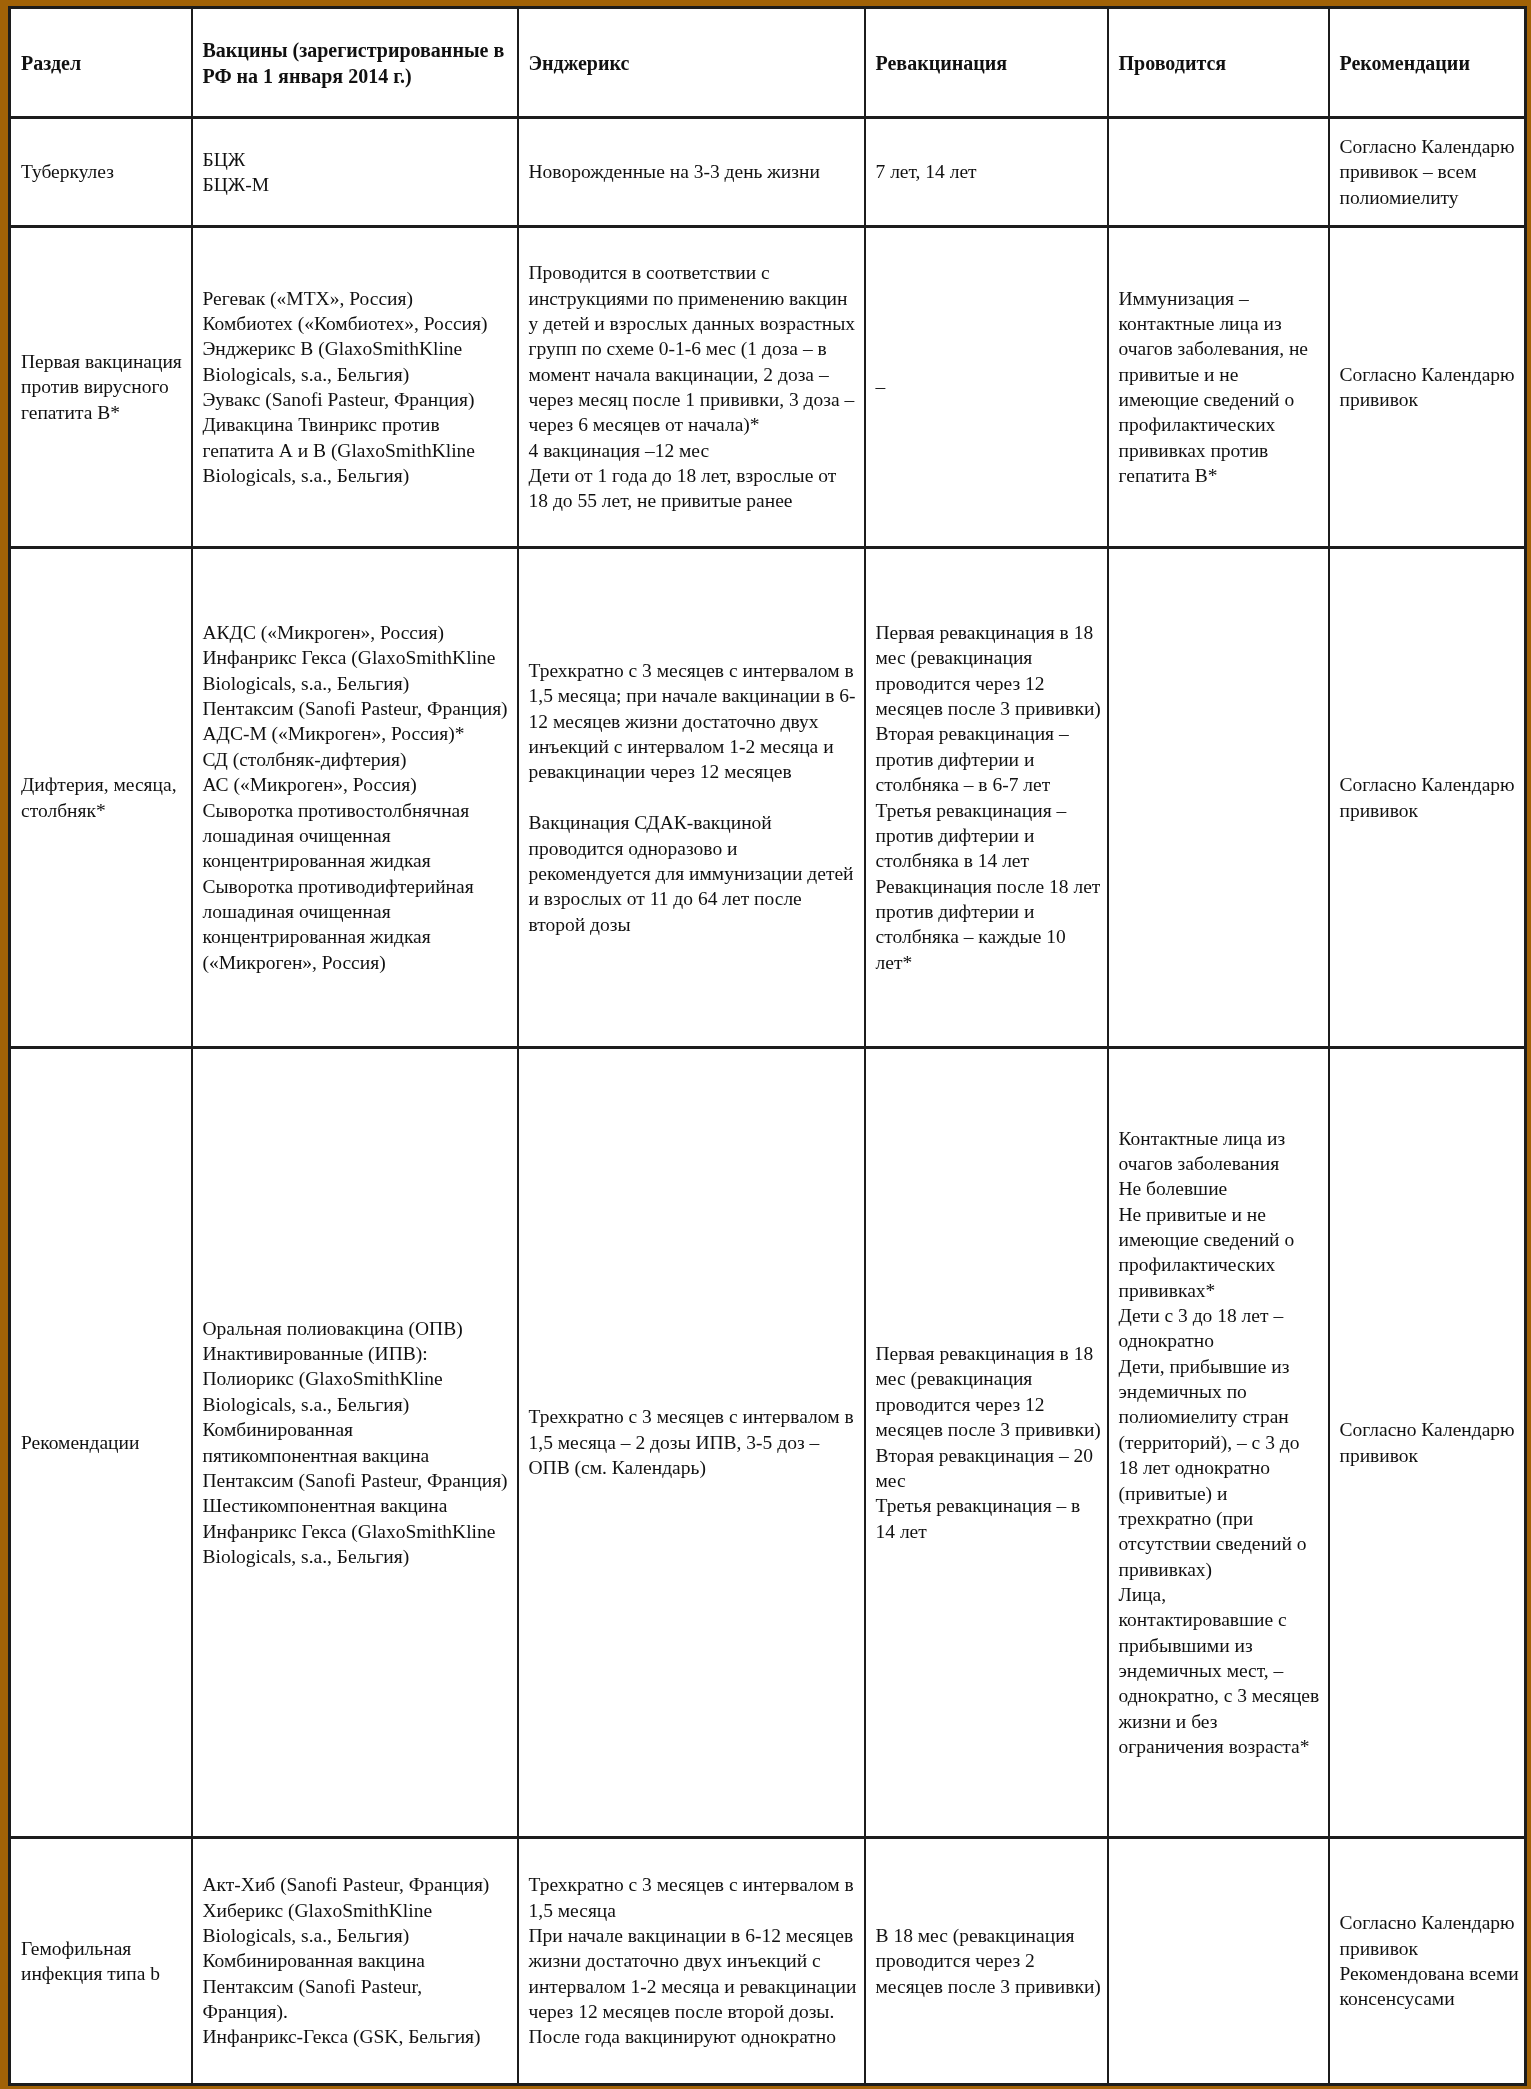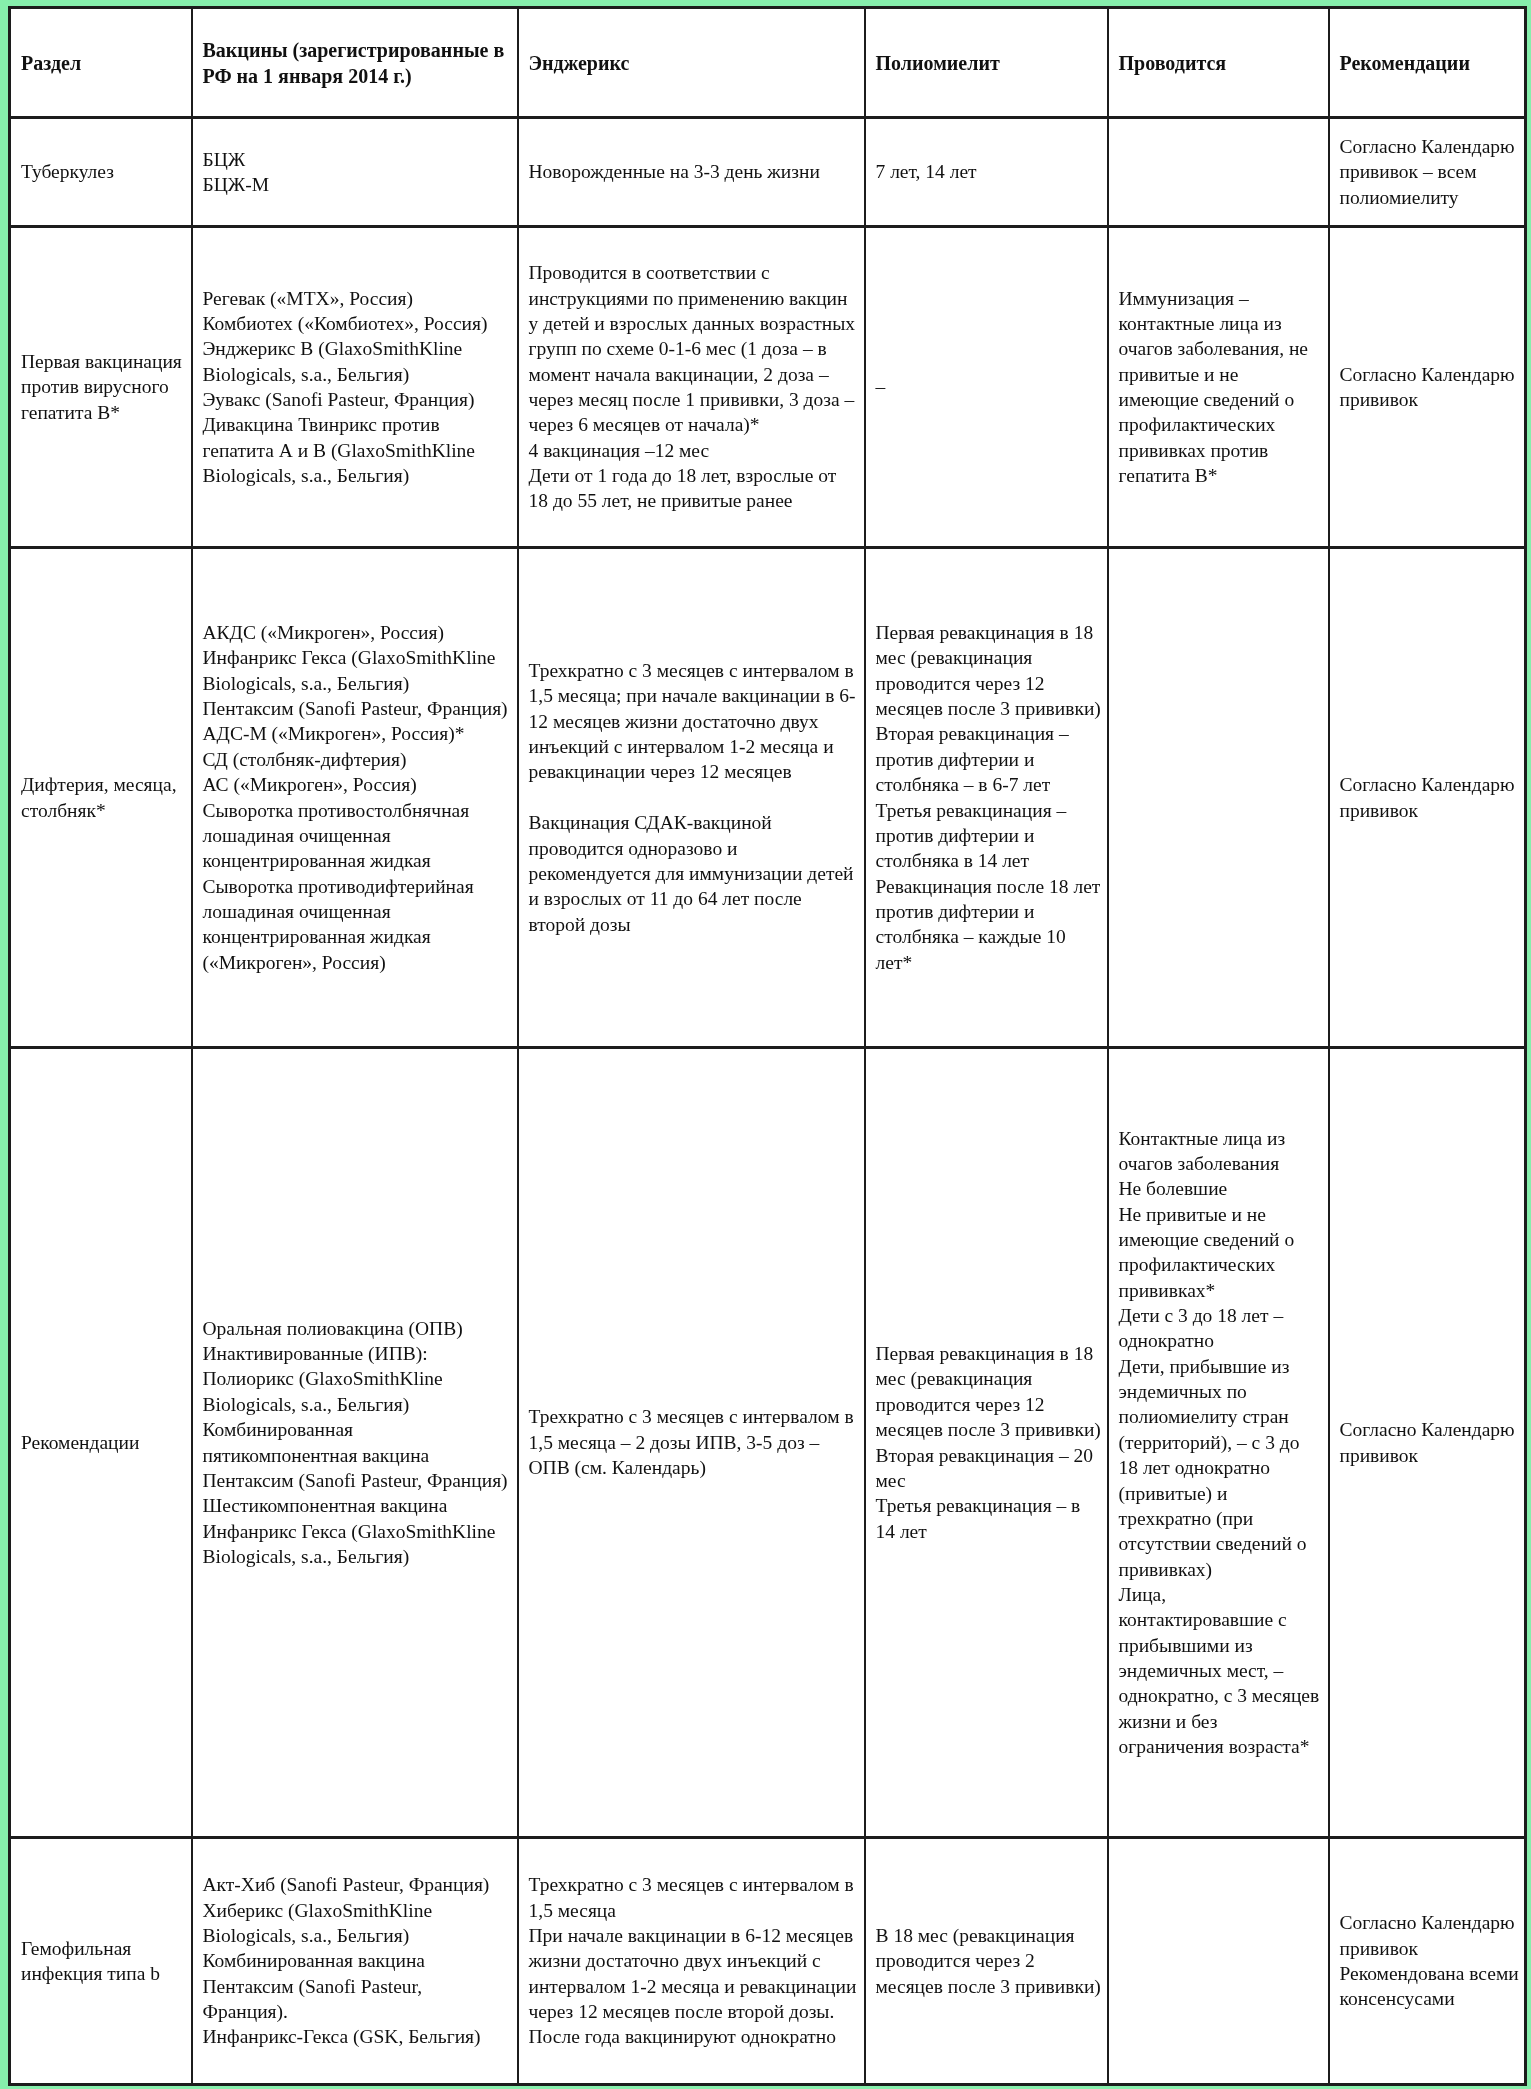--- a/index.html
+++ b/index.html
@@ -7,21 +7,21 @@
     padding: 0;
     background: #ffffff;
     font-family: "Liberation Serif", "DejaVu Serif", serif;
     color: #111111;
   }
   .page {
     width: 1531px;
     height: 2089px;
     box-sizing: border-box;
     padding: 6px 7px 6px 8px;
-    background: #86efac;
+    background: #a16207;
     overflow: hidden;
   }
   table.vax {
     width: 1516px;
     height: 2077px;
     border-collapse: collapse;
     table-layout: fixed;
     background: #ffffff;
   }
   table.vax td, table.vax th {
@@ -67,21 +67,21 @@
       <col class="c-revaccination">
       <col class="c-immunization">
       <col class="c-recommendation">
     </colgroup>
 
     <tbody>
         <tr style="height:110px;">
       <th>Раздел</th>
       <th>Вакцины (зарегистрированные в РФ на 1 января 2014 г.)</th>
       <th>Энджерикс</th>
-      <th>Полиомиелит</th>
+      <th>Ревакцинация</th>
       <th>Проводится</th>
       <th>Рекомендации</th>
     </tr>
 
     <tr style="height:109px;">
       <td>Туберкулез</td>
       <td>БЦЖ
 БЦЖ-М</td>
       <td>Новорожденные на 3-3 день жизни</td>
       <td>7 лет, 14 лет</td>

